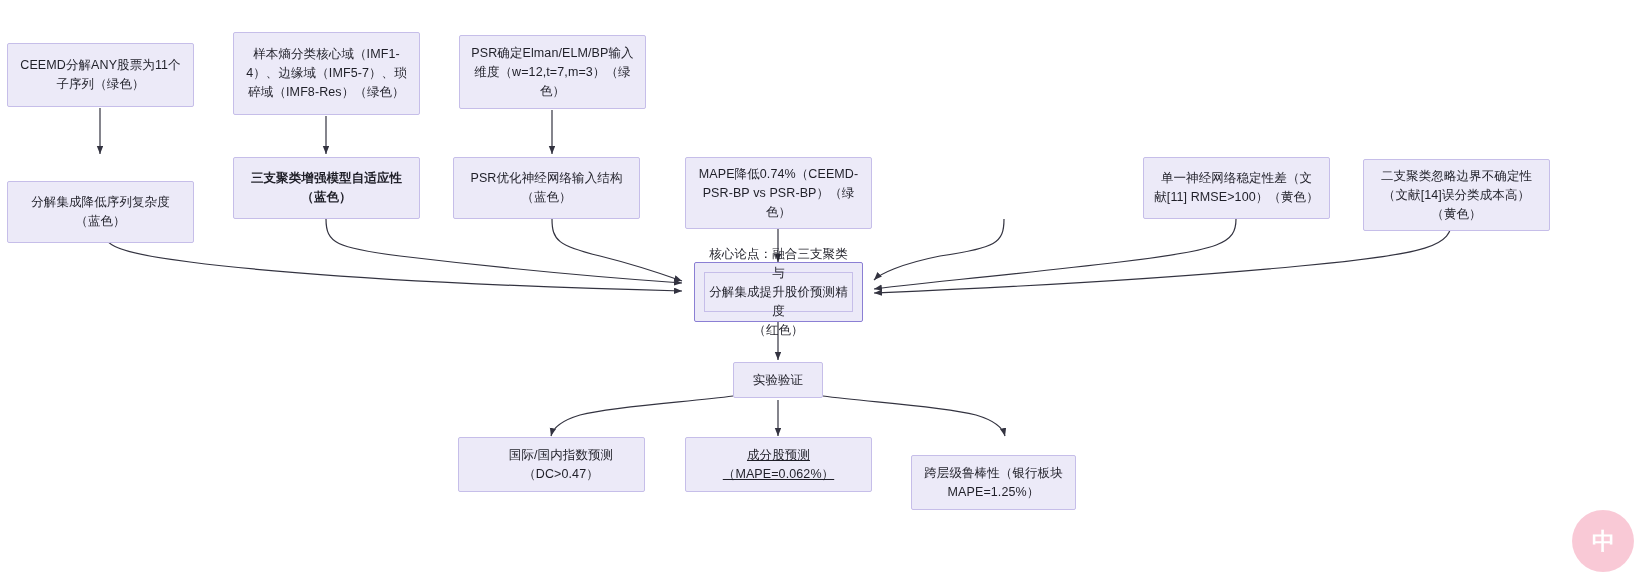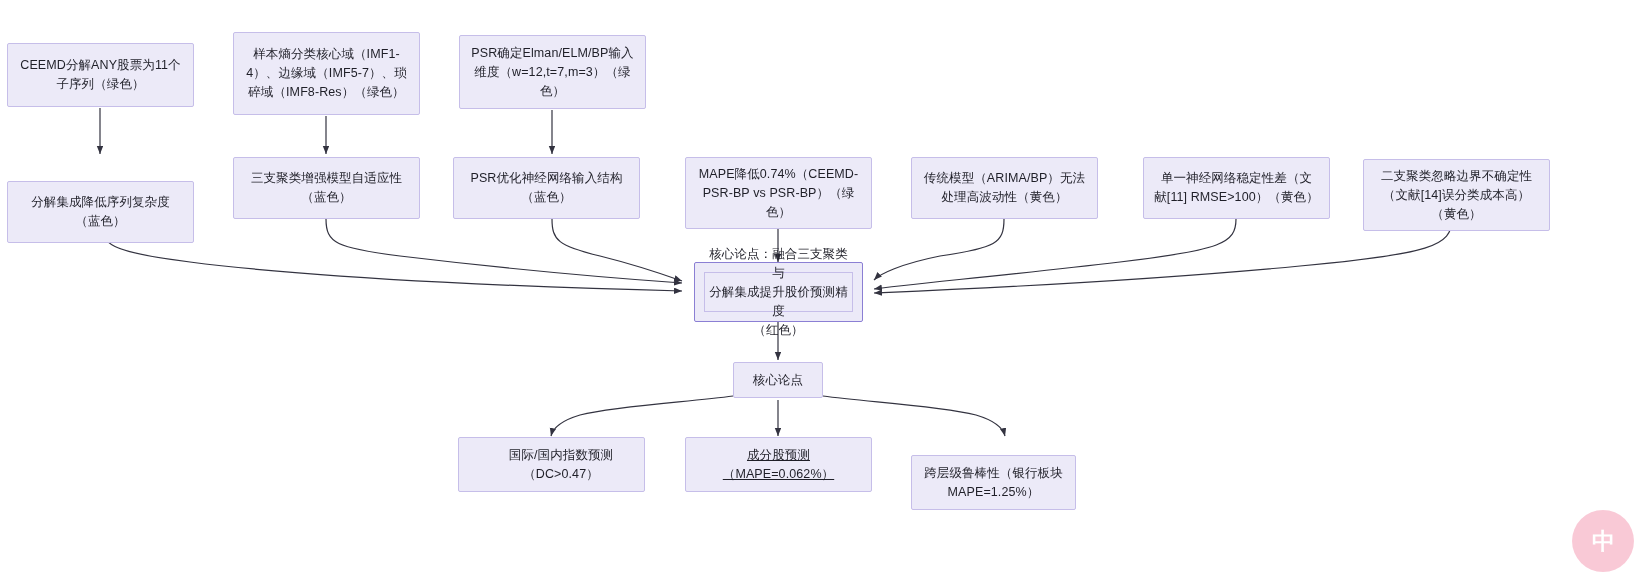--- a/index.html
+++ b/index.html
@@ -132,40 +132,36 @@
     <span class="label">PSR确定Elman/ELM/BP输入
 维度（w=12,t=7,m=3）（绿
 色）</span>
   </div>
 
   <div class="node" style="left:7px; top:157px; width:187px; height:62px;margin-top:24px;">
     <span class="label">分解集成降低序列复杂度
 （蓝色）</span>
   </div>
 
-  <div class="node" style="left:233px; top:157px; width:187px; height:62px;">
+  <div class="node" style="left:233px; top:157px; width:187px; height:62px;font-weight:bold;">
     <span class="label">三支聚类增强模型自适应性
 （蓝色）</span>
   </div>
 
   <div class="node" style="left:453px; top:157px; width:187px; height:62px;">
     <span class="label">PSR优化神经网络输入结构
 （蓝色）</span>
   </div>
 
   <div class="node" style="left:685px; top:148px; width:187px; height:72px;margin-top:9px;">
     <span class="label">MAPE降低0.74%（CEEMD-
 PSR-BP vs PSR-BP）（绿
 色）</span>
   </div>
 
-  <div class="node" style="left:911px; top:157px; width:187px; height:62px;">
-    <span class="label">传统模型（ARIMA/BP）无法
-处理高波动性（黄色）</span>
-  </div>
 
   <div class="node" style="left:1143px; top:157px; width:187px; height:62px;">
     <span class="label">单一神经网络稳定性差（文
 献[11] RMSE&gt;100）（黄色）</span>
   </div>
 
   <div class="node" style="left:1363px; top:148px; width:187px; height:72px;margin-top:11px;">
     <span class="label">二支聚类忽略边界不确定性
 （文献[14]误分类成本高）
 （黄色）</span>
@@ -173,21 +169,21 @@
 
   <div class="node core" style="left:694px; top:262px; width:169px; height:60px;">
     <div class="inner">
       <span class="label">核心论点：融合三支聚类与
 分解集成提升股价预测精度
 （红色）</span>
     </div>
   </div>
 
   <div class="node" style="left:733px; top:362px; width:90px; height:36px;">
-    <span class="label">核心论点</span>
+    <span class="label">实验验证</span>
   </div>
 
   <div class="node" style="left:458px; top:437px; width:187px; height:55px;padding-left:27px;">
     <span class="label">国际/国内指数预测
 （DC&gt;0.47）</span>
   </div>
 
   <div class="node" style="left:685px; top:437px; width:187px; height:55px;text-decoration:underline;">
     <span class="label">成分股预测
 （MAPE=0.062%）</span>

